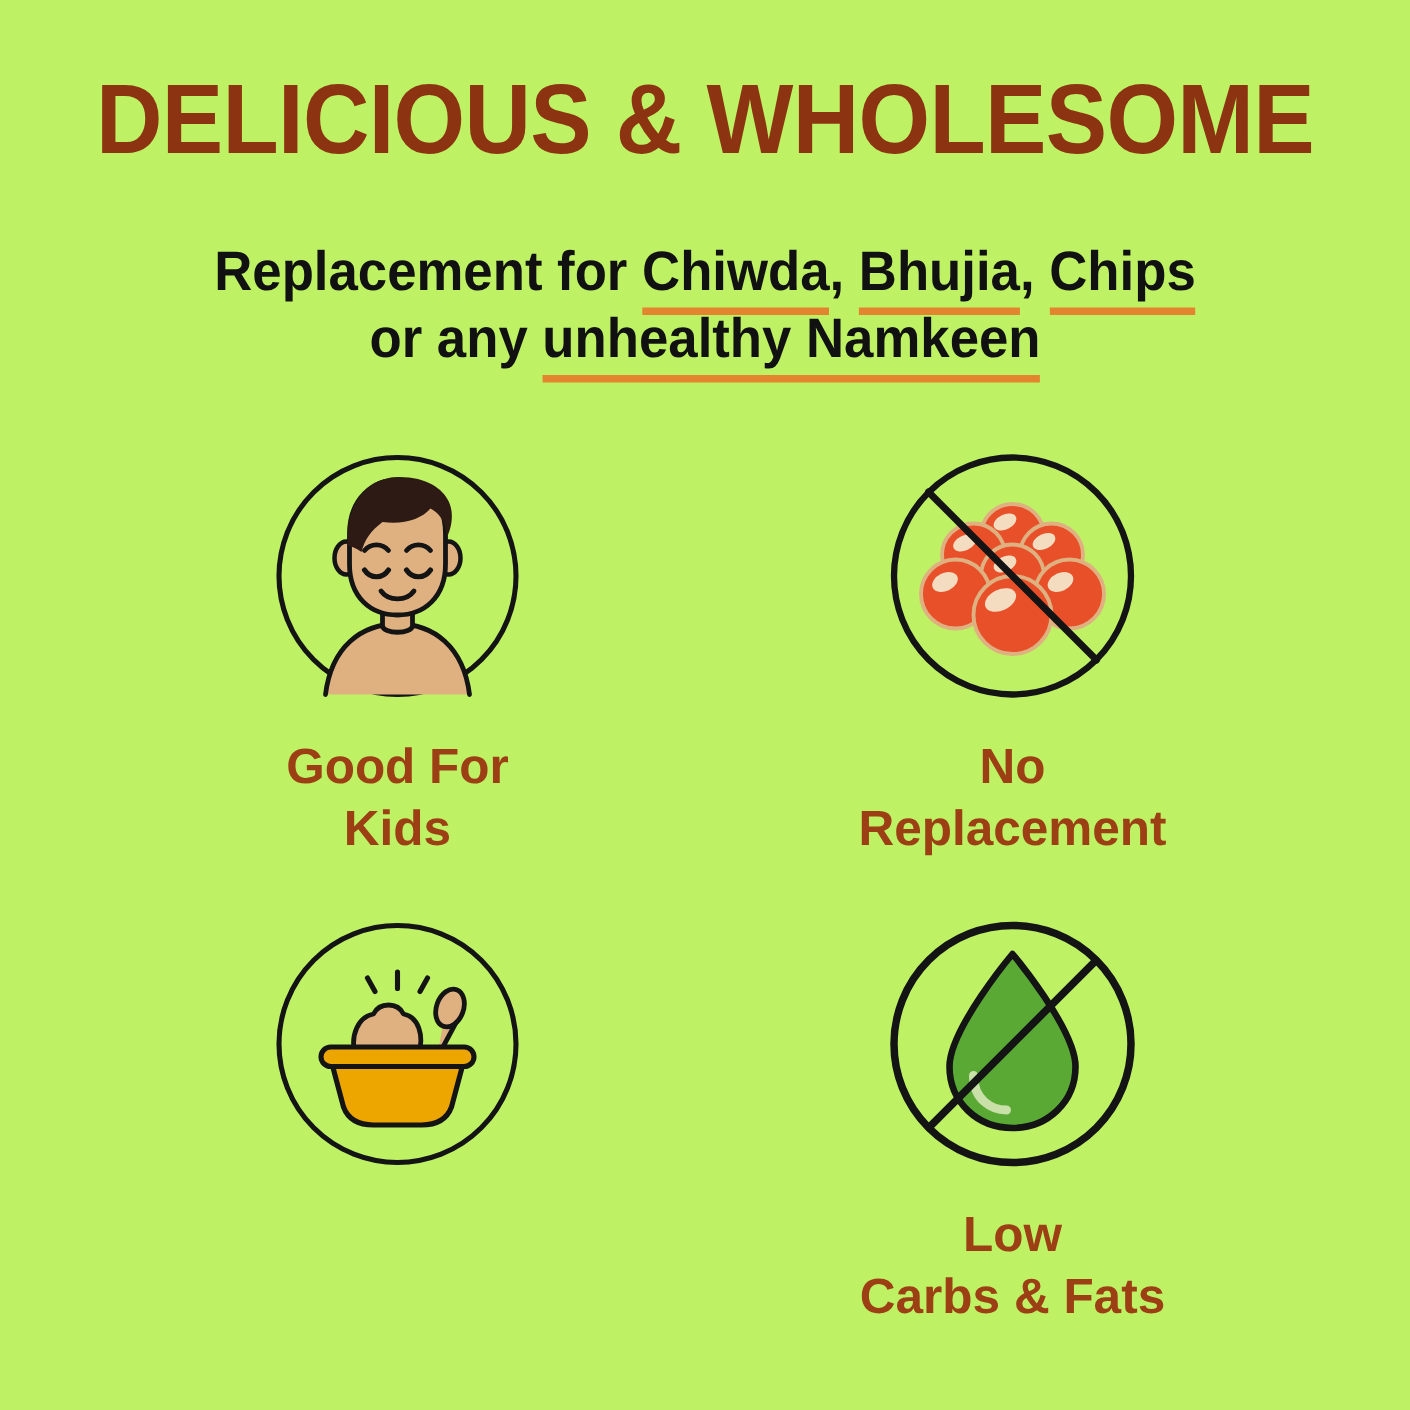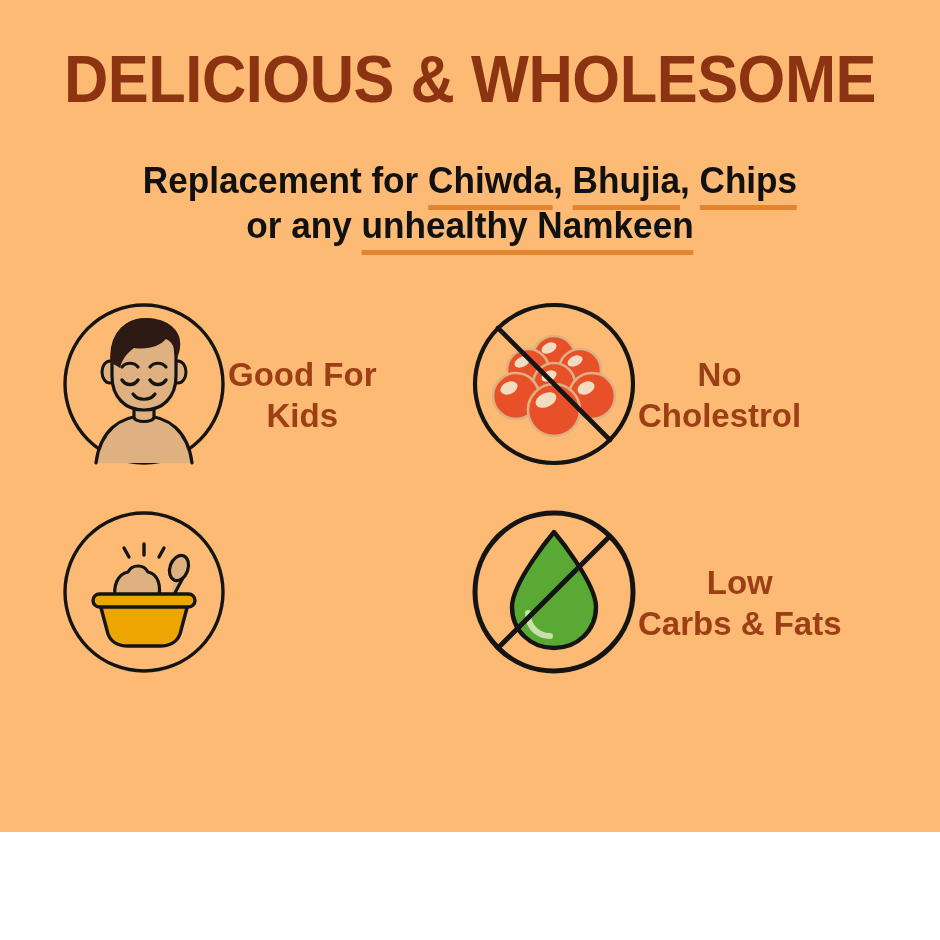--- a/index.html
+++ b/index.html
@@ -8,22 +8,22 @@
   }
   body {
     width: 940px;
     height: 940px;
     overflow: hidden;
     font-family: "Liberation Sans", sans-serif;
   }
   #poster {
     position: relative;
     width: 940px;
-    height: 832px;
-    background: #fdba74;
+    height: 940px;
+    background: #bef264;
     box-sizing: border-box;
     overflow: hidden;
   }
 
   
   #headline {
     position: absolute;
     top: 42px;
     left: 0;
     width: 940px;
@@ -77,20 +77,21 @@
     top: 300px;
     left: 60px;
     width: 820px;
     display: grid;
     grid-template-columns: 1fr 1fr;
     grid-template-rows: auto auto;
     row-gap: 40px;
   }
   .feature {
     display: flex;
+    flex-direction: column;
     align-items: center;
   }
   .icon-circle {
     width: 168px;
     height: 168px;
     display: block;
   }
   .feature-label {
     margin-top: 22px;
     text-align: center;
@@ -165,21 +166,21 @@
           <ellipse cx="105" cy="61" rx="8" ry="5" fill="#f3dcc0" transform="rotate(-25 105 61)"></ellipse>
           <ellipse cx="79" cy="76" rx="8" ry="5" fill="#f3dcc0" transform="rotate(-25 79 76)"></ellipse>
           <ellipse cx="39" cy="88" rx="9" ry="6" fill="#f3dcc0" transform="rotate(-25 39 88)"></ellipse>
           <ellipse cx="116" cy="88" rx="9" ry="6" fill="#f3dcc0" transform="rotate(-25 116 88)"></ellipse>
           <ellipse cx="76" cy="100" rx="11" ry="7" fill="#f3dcc0" transform="rotate(-25 76 100)"></ellipse>
         </g>
 
         <line x1="28" y1="28" x2="140" y2="140" stroke="#141414" stroke-width="4.6" stroke-linecap="round"></line>
       </svg>
       <div class="feature-label">No
-Cholestrol</div>
+Replacement</div>
     </div>
 
     <div class="feature">
       <svg class="icon-circle" viewBox="0 0 168 168">
         <circle cx="84" cy="84" r="79" fill="none" stroke="#141414" stroke-width="3.4"></circle>
 
         <line x1="64" y1="40" x2="69" y2="49" stroke="#141414" stroke-width="3.4" stroke-linecap="round"></line>
         <line x1="84" y1="36" x2="84" y2="47" stroke="#141414" stroke-width="3.4" stroke-linecap="round"></line>
         <line x1="104" y1="40" x2="99" y2="49" stroke="#141414" stroke-width="3.4" stroke-linecap="round"></line>
 

